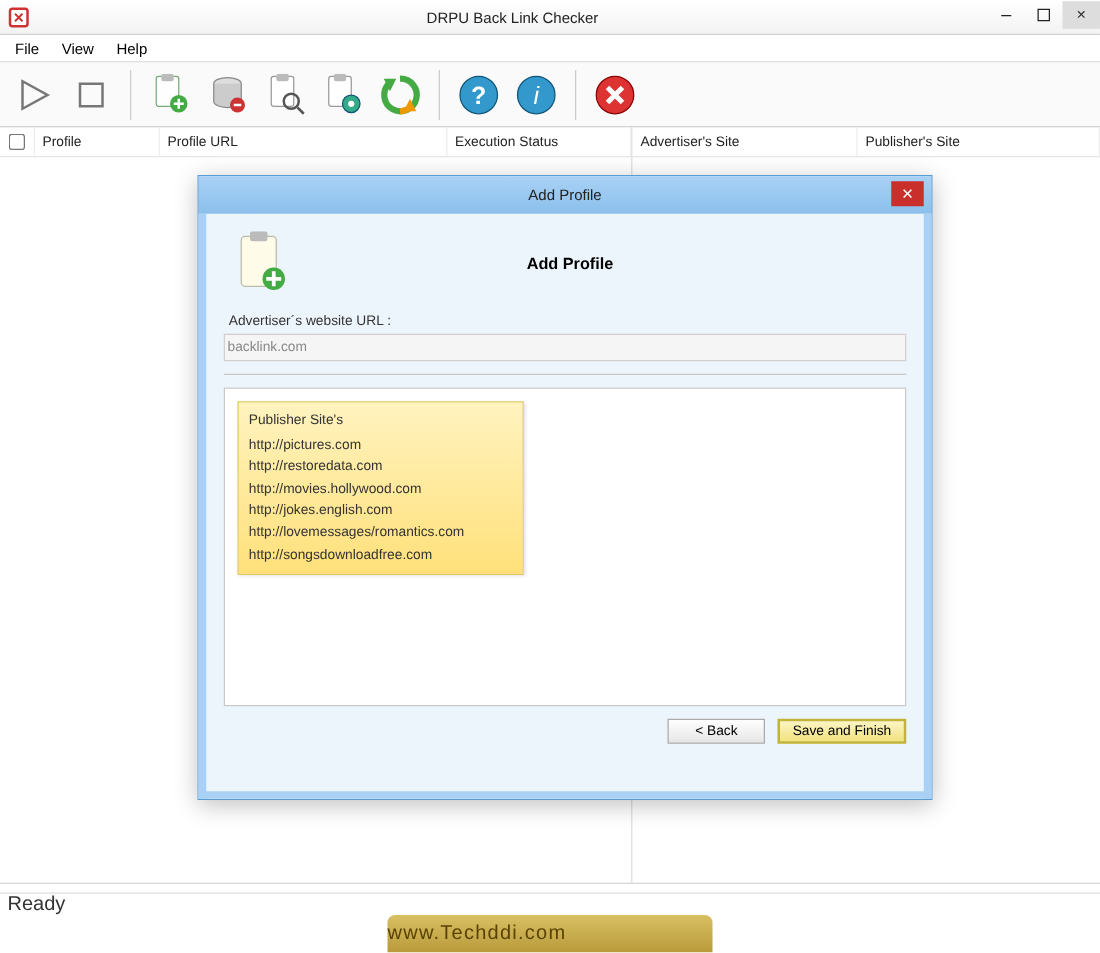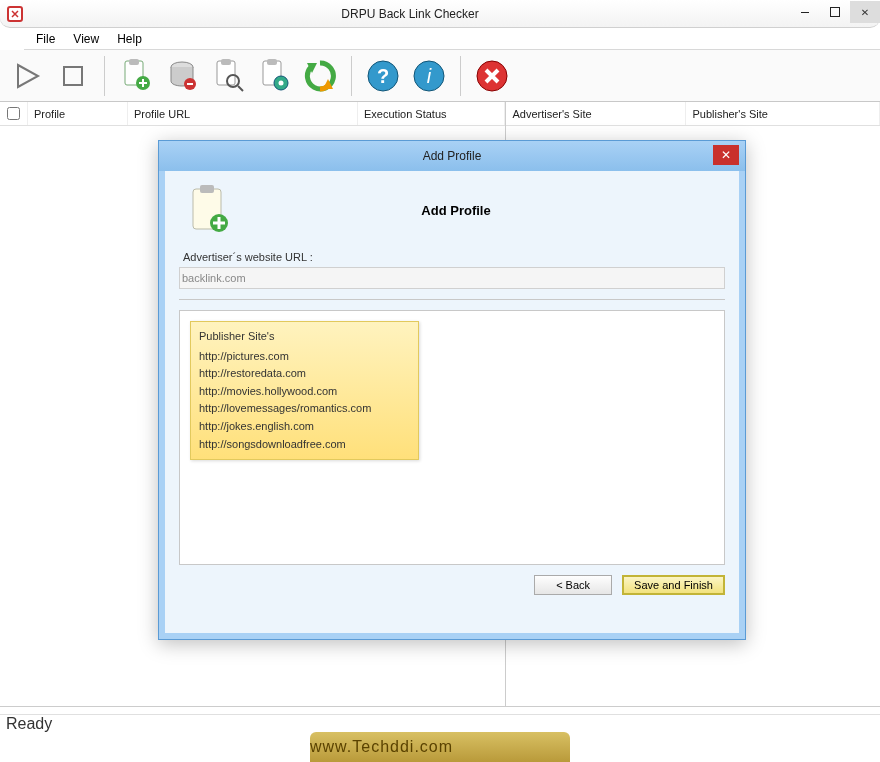--- a/index.html
+++ b/index.html
@@ -1,29 +1,29 @@
 <!DOCTYPE html>
 <html><head>
 <meta charset="utf-8">
 <style>
 * { box-sizing: border-box; margin: 0; padding: 0; font-family: "Segoe UI", Tahoma, sans-serif; }
 body { background: #fff; width: 880px; height: 762px; position: relative; overflow: hidden; }
 
 
-.main-titlebar { height: 28px; background: linear-gradient(#fff, #f3f3f3); border-bottom: 1px solid #d0d0d0; display: flex; align-items: center; position: relative; border-radius: 10px; }
+.main-titlebar { height: 28px; background: linear-gradient(#fff, #f3f3f3); border-bottom: 1px solid #d0d0d0; display: flex; align-items: center; position: relative; }
 .main-titlebar .app-icon { width: 18px; height: 18px; margin: 0 6px; }
 .main-titlebar .title { flex: 1; text-align: center; font-size: 12px; color: #222; }
 .main-titlebar .win-btns { display: flex; }
 .main-titlebar .win-btn { width: 30px; height: 22px; display: flex; align-items: center; justify-content: center; font-size: 11px; color: #333; margin-top: -3px; }
 .main-titlebar .win-btn.min::after { content:""; width:8px; border-bottom: 1px solid #222; }
 .main-titlebar .win-btn.max::after { content:""; width:8px; height:8px; border: 1px solid #222; }
 .main-titlebar .win-btn.close { background:#ddd; }
 .main-titlebar .win-btn.close::after { content:"✕"; font-size:10px; }
 
-.menubar { height: 22px; border-bottom: 1px solid #d8d8d8; display: flex; align-items: center; padding-left: 4px; gap: 2px; font-size: 12px; margin-left: 24px; }
+.menubar { height: 22px; border-bottom: 1px solid #d8d8d8; display: flex; align-items: center; padding-left: 4px; gap: 2px; font-size: 12px; }
 .menubar .menu-item { padding: 2px 8px; cursor: default; }
 
 .toolbar { height: 52px; border-bottom: 1px solid #c8c8c8; display: flex; align-items: center; padding: 4px 8px; gap: 8px; background: #fafafa; }
 .toolbar .sep { width: 1px; height: 40px; background: #ccc; margin: 0 4px; }
 .tbtn { width: 38px; height: 38px; display:flex; align-items:center; justify-content:center; cursor:pointer; }
 
 .columns { display:flex; height: 605px; border-bottom:1px solid #ccc; }
 .left-pane { flex: 1.15; border-right:1px solid #ccc; }
 .right-pane { flex: 0.85; }
 .col-headers { display:flex; height: 24px; border-bottom: 1px solid #e0e0e0; font-size: 11px; color:#222; align-items:center; background:#fff; }
@@ -202,22 +202,22 @@
     </div>
     <div class="dlg-label">Advertiser´s website URL :</div>
     <input class="dlg-input" readonly="" value="backlink.com" style="">
     <hr class="dlg-hr">
     <div class="sites-box">
       <div class="note">
         <div class="note-title">Publisher Site's</div>
         <div>http://pictures.com</div>
         <div>http://restoredata.com</div>
         <div>http://movies.hollywood.com</div>
+        <div>http://jokes.english.com</div>
         <div>http://lovemessages/romantics.com</div>
-        <div>http://jokes.english.com</div>
         <div>http://songsdownloadfree.com</div>
       </div>
     </div>
     <div class="dlg-buttons">
       <div class="btn">&lt; Back</div>
       <div class="btn primary">Save and Finish</div>
     </div>
   </div>
 </div>
 

